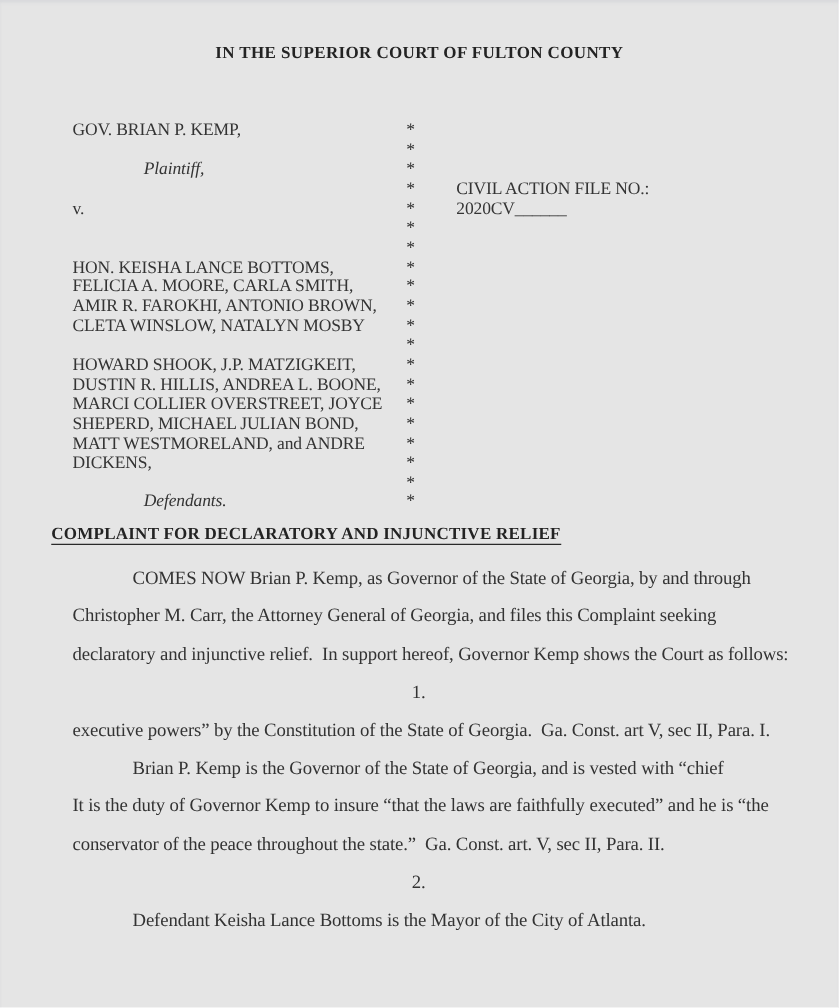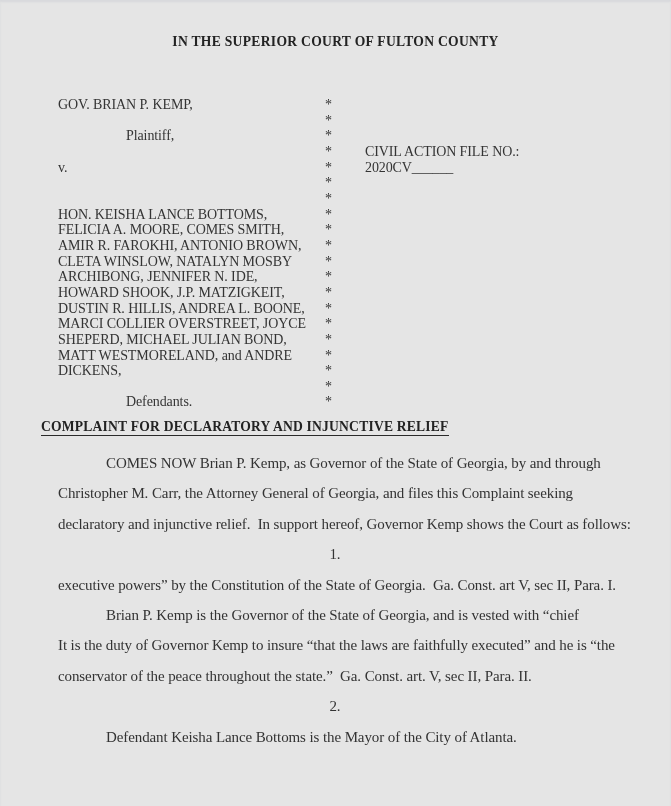--- a/index.html
+++ b/index.html
@@ -31,21 +31,21 @@
     position: absolute;
     left: 58px;
     top: 97px;
     width: 600px;
     font-size: 14px;
     letter-spacing: -0.1px;
     color: #343434;
   }
   .cap-row { position: relative; height: 15.66px; line-height: 15.66px; }
   .cap-left  { position: absolute; left: 0; white-space: pre; }
-  .cap-left.ind { left: 68px; }
+  .cap-left.ind { left: 57px; font-style: italic; }
   .cap-star  { position: absolute; left: 267px; }
   .cap-right { position: absolute; left: 307px; white-space: pre; }
 
   .doc-title {
     position: absolute;
     top: 418px;
     left: 0;
     width: 100%;
     text-align: left;
     font-weight: bold;
@@ -111,36 +111,35 @@
         <span class="cap-left"></span>
         <span class="cap-star">*</span>
         <span class="cap-right"></span>
       </div>
       <div class="cap-row">
         <span class="cap-left">HON. KEISHA LANCE BOTTOMS,</span>
         <span class="cap-star">*</span>
         <span class="cap-right"></span>
       </div>
       <div class="cap-row">
-        <span class="cap-left">FELICIA A. MOORE, COMES SMITH,</span>
+        <span class="cap-left">FELICIA A. MOORE, CARLA SMITH,</span>
         <span class="cap-star">*</span>
         <span class="cap-right"></span>
       </div>
       <div class="cap-row">
         <span class="cap-left">AMIR R. FAROKHI, ANTONIO BROWN,</span>
         <span class="cap-star">*</span>
         <span class="cap-right"></span>
       </div>
       <div class="cap-row">
         <span class="cap-left">CLETA WINSLOW, NATALYN MOSBY</span>
         <span class="cap-star">*</span>
         <span class="cap-right"></span>
       </div>
       <div class="cap-row">
-        <span class="cap-left">ARCHIBONG, JENNIFER N. IDE,</span>
         <span class="cap-star">*</span>
         <span class="cap-right"></span>
       </div>
       <div class="cap-row">
         <span class="cap-left">HOWARD SHOOK, J.P. MATZIGKEIT,</span>
         <span class="cap-star">*</span>
         <span class="cap-right"></span>
       </div>
       <div class="cap-row">
         <span class="cap-left">DUSTIN R. HILLIS, ANDREA L. BOONE,</span>

